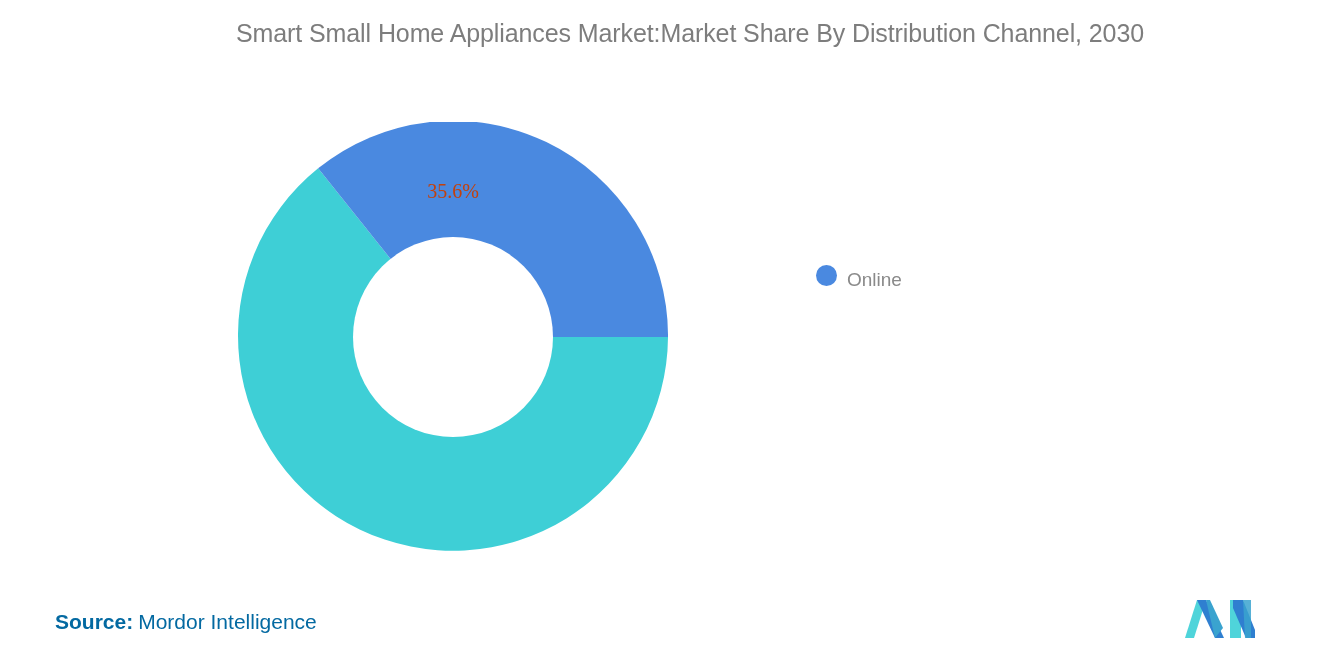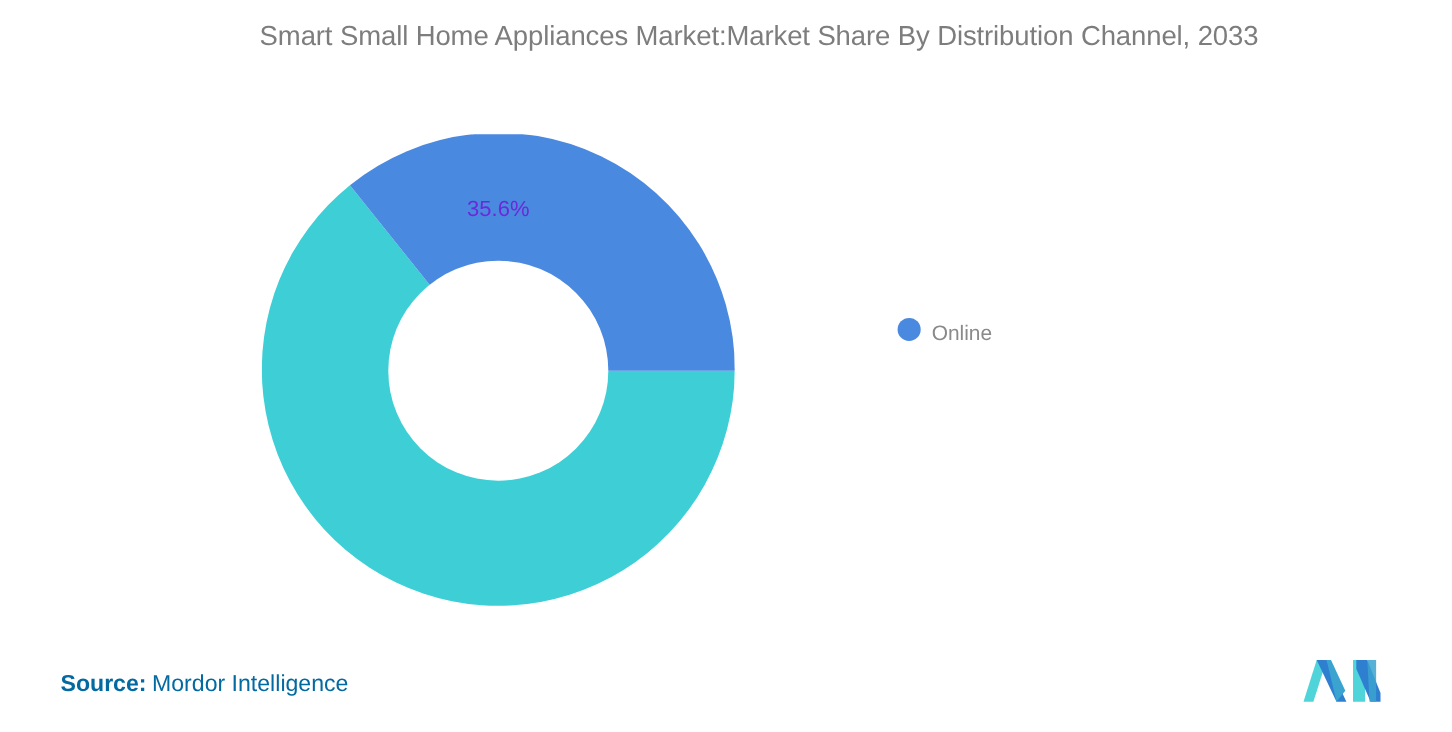--- a/index.html
+++ b/index.html
@@ -50,31 +50,31 @@
     top: 0;
     width: 430px;
     height: 430px;
     pointer-events: none;
   }
   .slice-label span {
     position: absolute;
     left: 215px;
     top: 69px;
     transform: translate(-50%, -50%);
-    font-family: Liberation Sans, sans-serif;
+    font-family: Liberation Serif, serif;
     font-size: 20px;
-    color: #6d28d9;
+    color: #c2410c;
     white-space: nowrap;
   }
 
   
   .legend {
     position: absolute;
     left: 816px;
-    top: 288px;
+    top: 264px;
     width: 480px;
   }
   .legend-item {
     display: flex;
     align-items: flex-start;
     margin-bottom: 11px;
   }
   .legend-dot {
     flex: 0 0 auto;
     width: 21px;
@@ -115,21 +115,21 @@
     position: absolute;
     left: 1183px;
     top: 596px;
     width: 74px;
     height: 44px;
   }
 </style>
 </head>
 <body>
 
-<div class="chart-title">Smart Small Home Appliances Market:Market Share By Distribution Channel, 2033</div>
+<div class="chart-title">Smart Small Home Appliances Market:Market Share By Distribution Channel, 2030</div>
 
 <div class="donut-wrap">
   <svg class="donut-svg" viewBox="0 0 430 430">
 
     <path fill="#3ecfd6" d="M 215 215
              L 430 215
              A 215 215 0 1 1 80.13 46.30
              Z"></path>
 
     <path fill="#4a89e0" d="M 215 215

